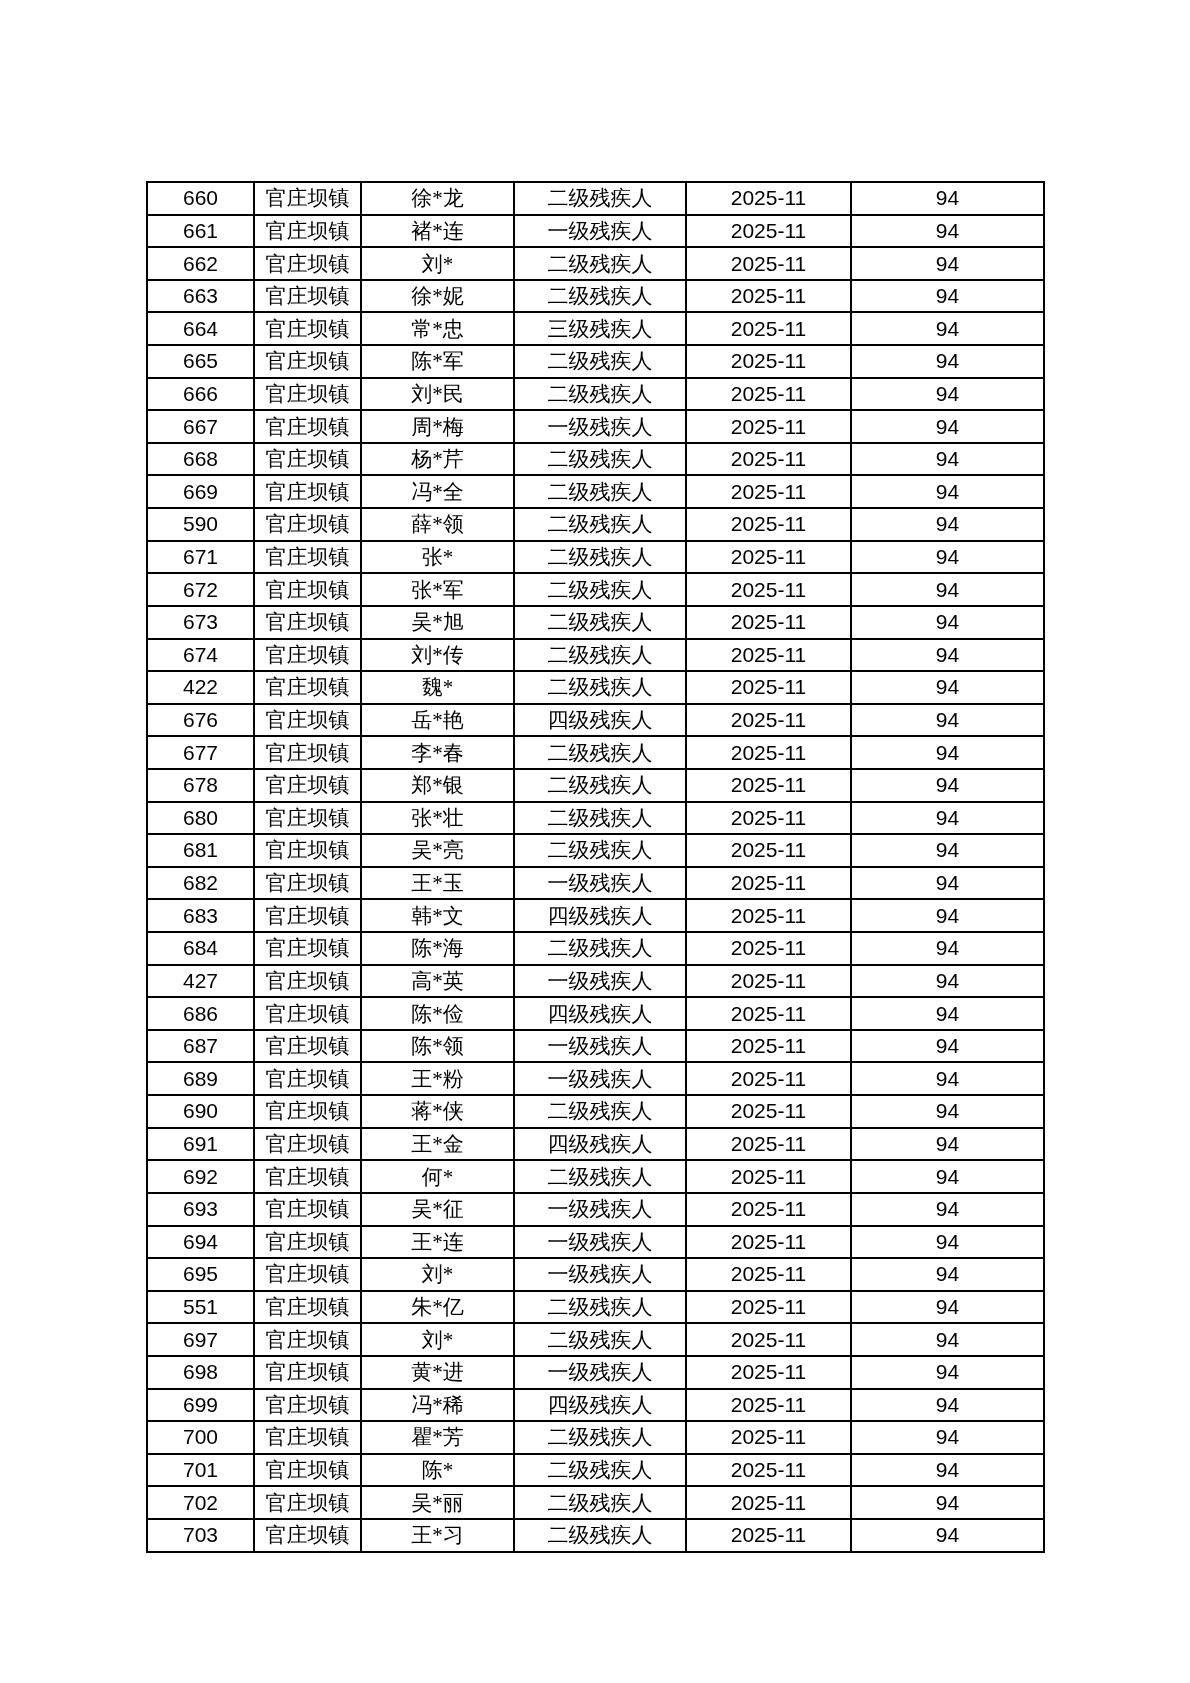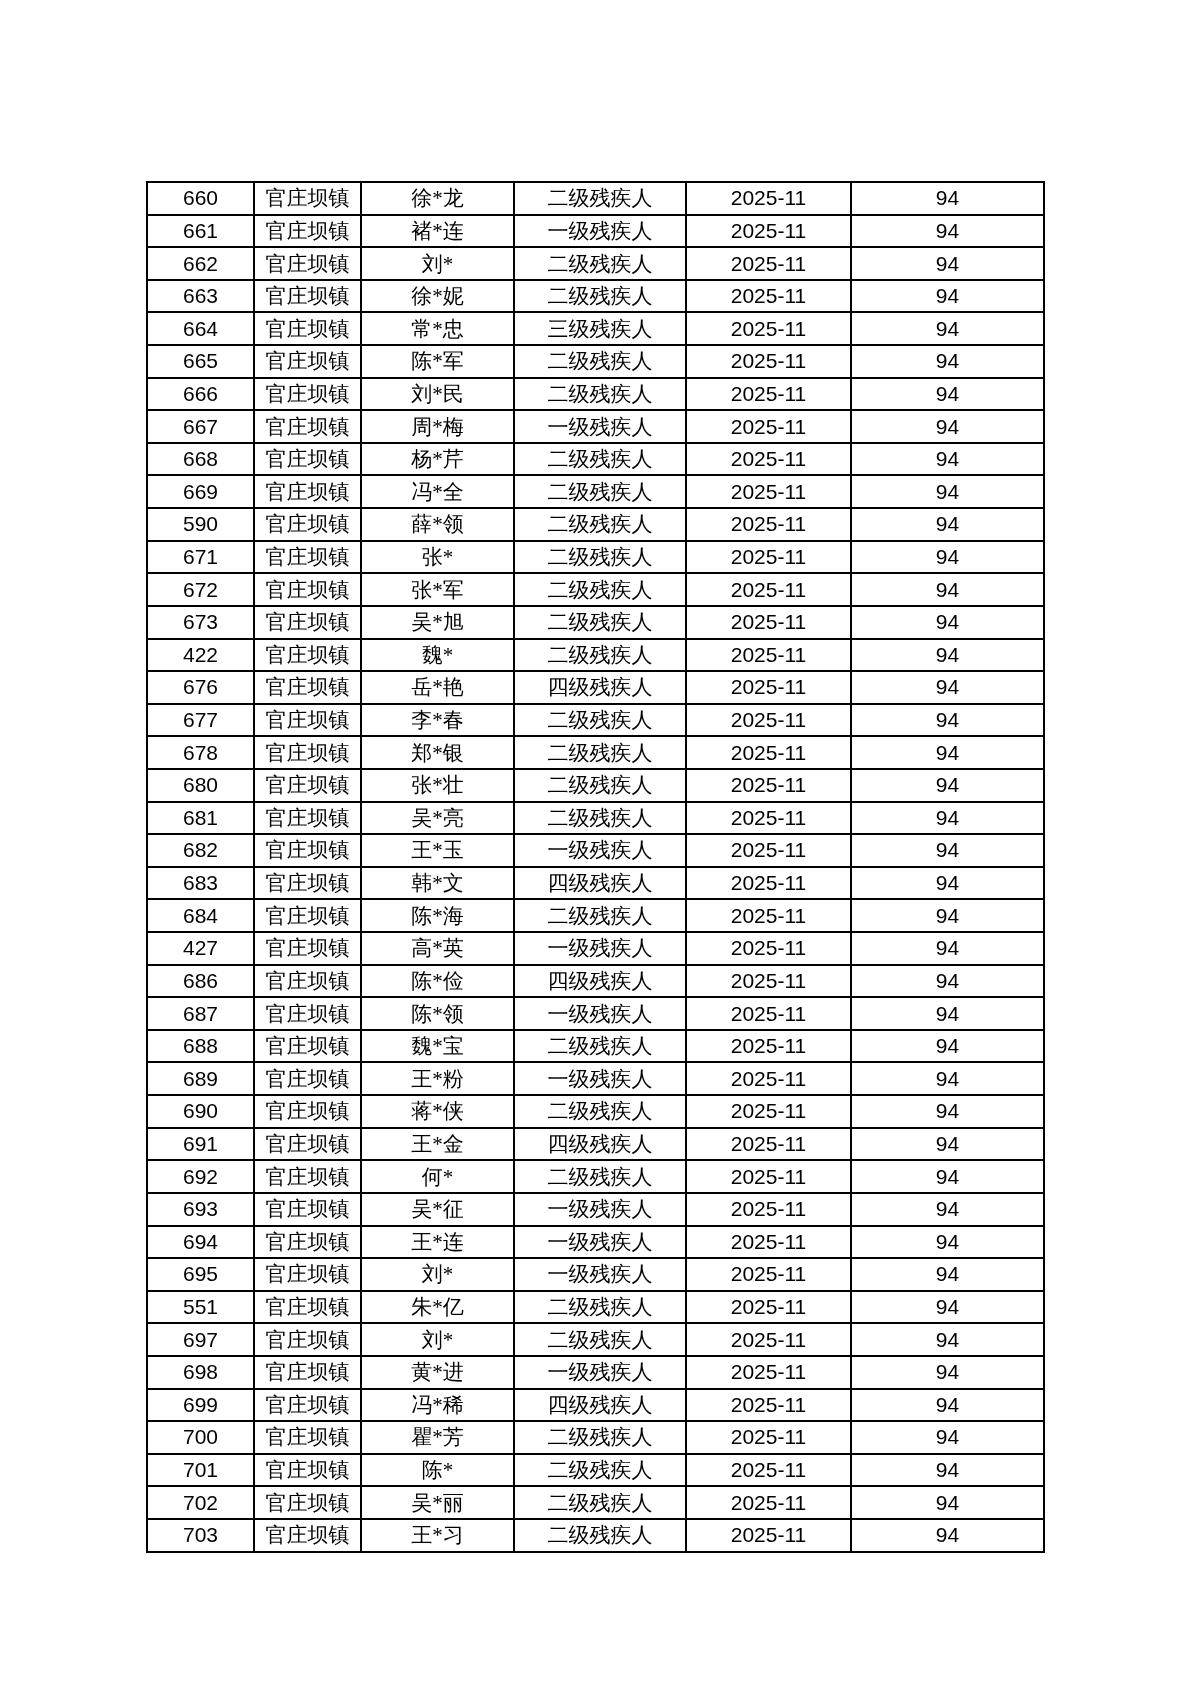--- a/index.html
+++ b/index.html
@@ -166,20 +166,28 @@
           </tr>
           <tr>
             <td class="num">673</td>
             <td class="zh">官庄坝镇</td>
             <td class="zh">吴*旭</td>
             <td class="zh">二级残疾人</td>
             <td class="num">2025-11</td>
             <td class="num">94</td>
           </tr>
           <tr>
+            <td class="num">674</td>
+            <td class="zh">官庄坝镇</td>
+            <td class="zh">刘*传</td>
+            <td class="zh">二级残疾人</td>
+            <td class="num">2025-11</td>
+            <td class="num">94</td>
+          </tr>
+          <tr>
             <td class="num">422</td>
             <td class="zh">官庄坝镇</td>
             <td class="zh">魏*</td>
             <td class="zh">二级残疾人</td>
             <td class="num">2025-11</td>
             <td class="num">94</td>
           </tr>
           <tr>
             <td class="num">676</td>
             <td class="zh">官庄坝镇</td>
@@ -258,28 +266,20 @@
             <td class="zh">陈*俭</td>
             <td class="zh">四级残疾人</td>
             <td class="num">2025-11</td>
             <td class="num">94</td>
           </tr>
           <tr>
             <td class="num">687</td>
             <td class="zh">官庄坝镇</td>
             <td class="zh">陈*领</td>
             <td class="zh">一级残疾人</td>
-            <td class="num">2025-11</td>
-            <td class="num">94</td>
-          </tr>
-          <tr>
-            <td class="num">688</td>
-            <td class="zh">官庄坝镇</td>
-            <td class="zh">魏*宝</td>
-            <td class="zh">二级残疾人</td>
             <td class="num">2025-11</td>
             <td class="num">94</td>
           </tr>
           <tr>
             <td class="num">689</td>
             <td class="zh">官庄坝镇</td>
             <td class="zh">王*粉</td>
             <td class="zh">一级残疾人</td>
             <td class="num">2025-11</td>
             <td class="num">94</td>

